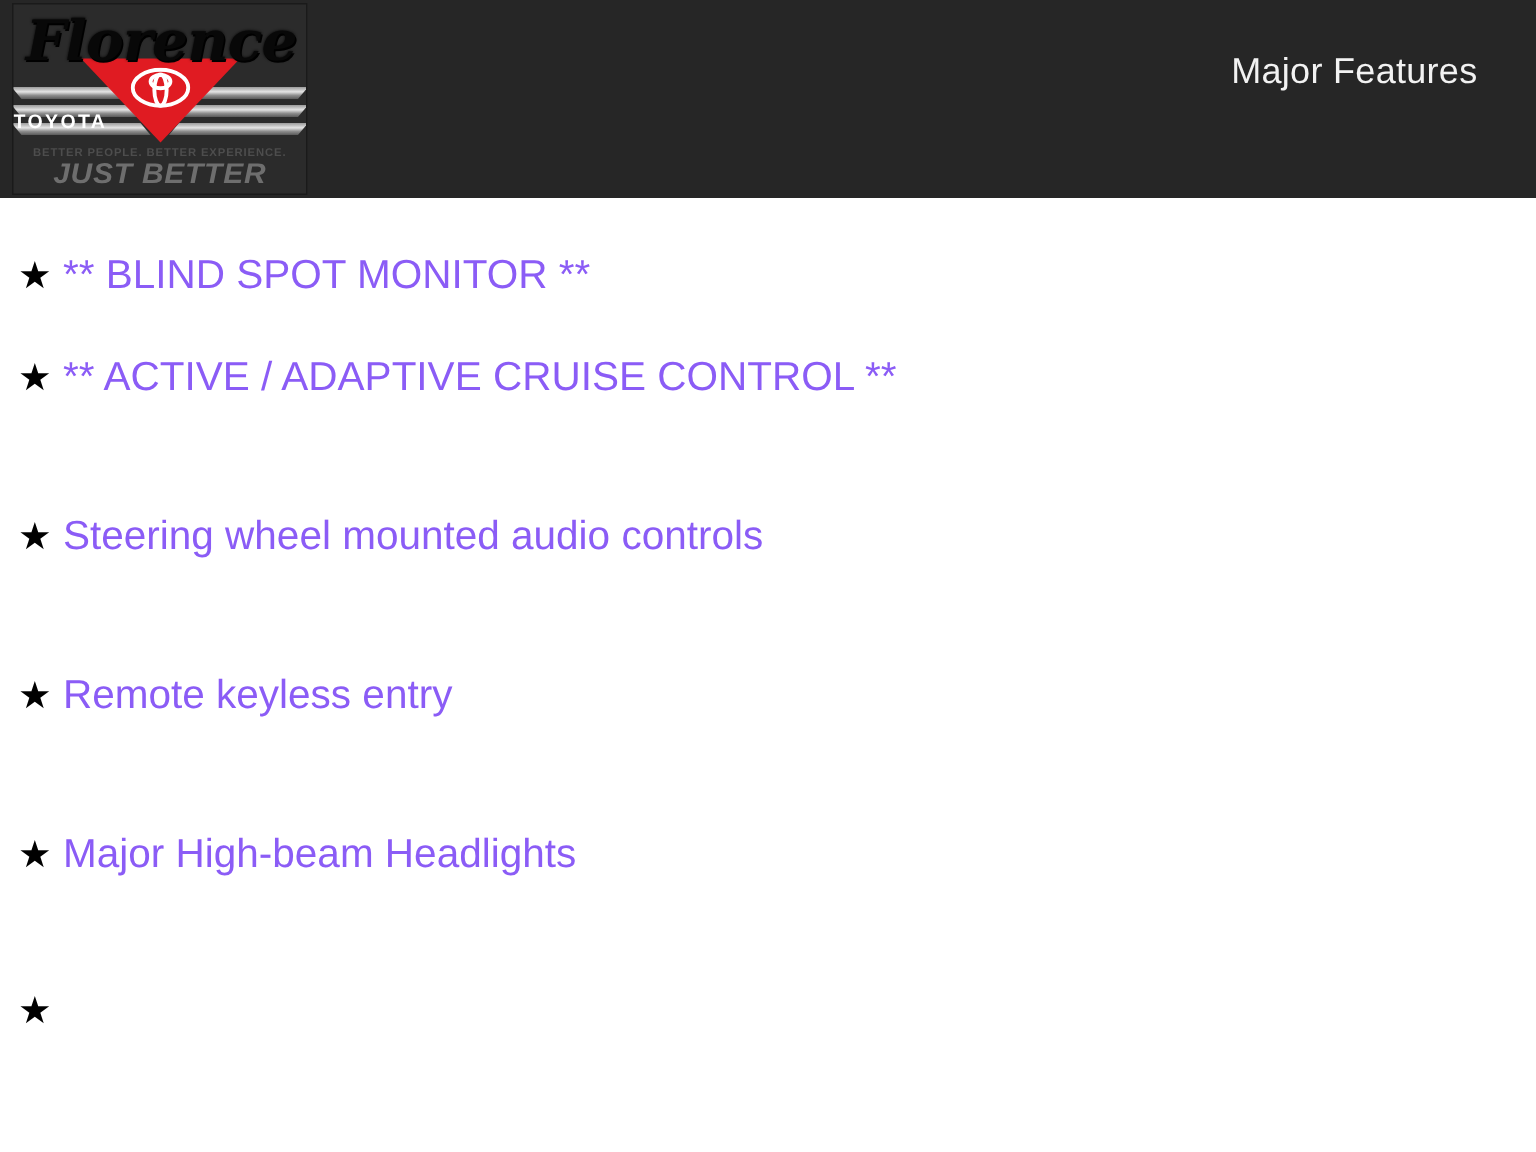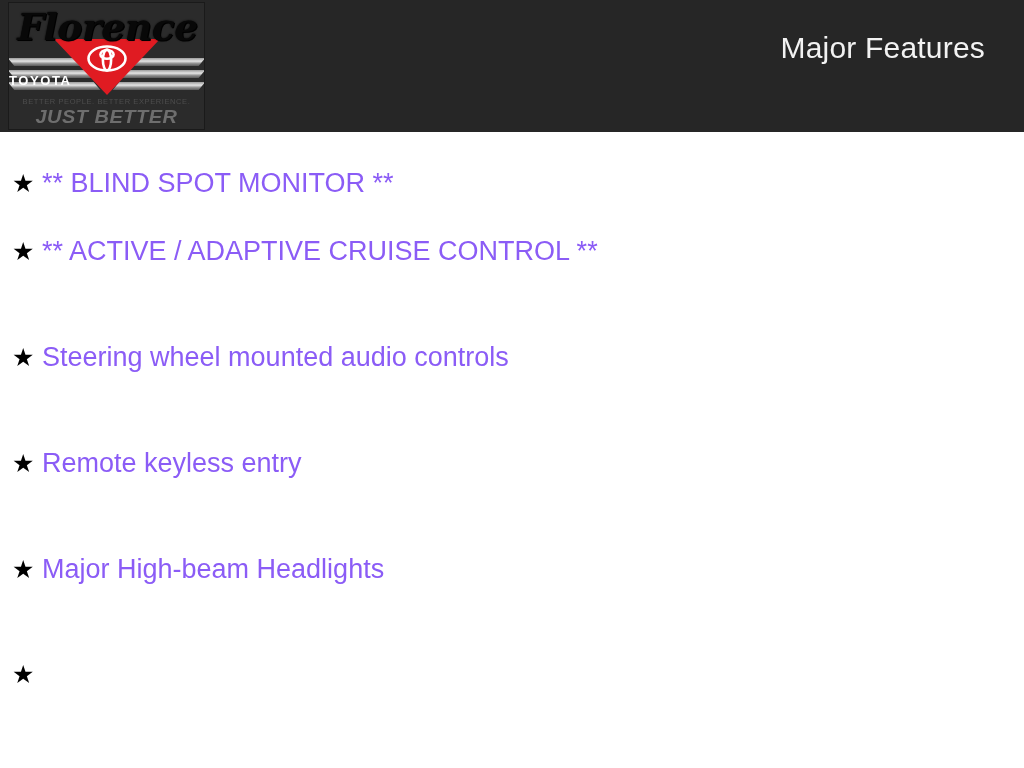--- a/index.html
+++ b/index.html
@@ -30,21 +30,21 @@
   }
 
   .header-title {
     position: absolute;
     top: 0;
     right: 39px;
     height: 96px;
     display: flex;
     align-items: center;
     color: #f2f2f2;
-    font-size: 30px;
+    font-size: 24px;
     font-weight: 400;
     letter-spacing: 0.2px;
     white-space: nowrap;
   }
 
   
   .logo-block {
     position: absolute;
     left: 8px;
     top: 2px;
@@ -145,21 +145,21 @@
 
   
   .tagline-small {
     position: absolute;
     left: 0;
     top: 94px;
     width: 100%;
     text-align: center;
     color: #4d4d4d;
     font-family: "Liberation Sans", sans-serif;
-    font-weight: normal;
+    font-weight: bold;
     font-size: 7.5px;
     letter-spacing: 0.6px;
     z-index: 6;
   }
 
   .tagline-big {
     position: absolute;
     left: 0;
     top: 103px;
     width: 100%;

